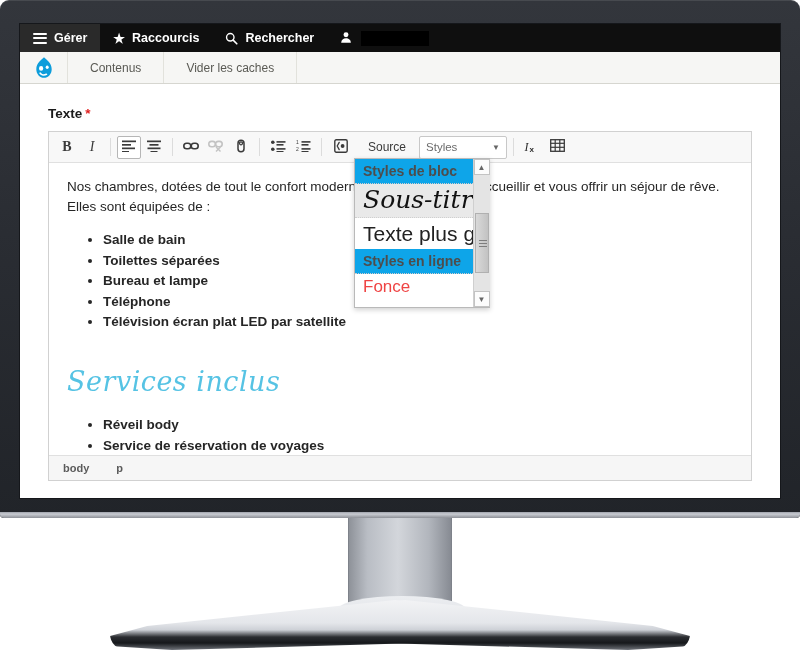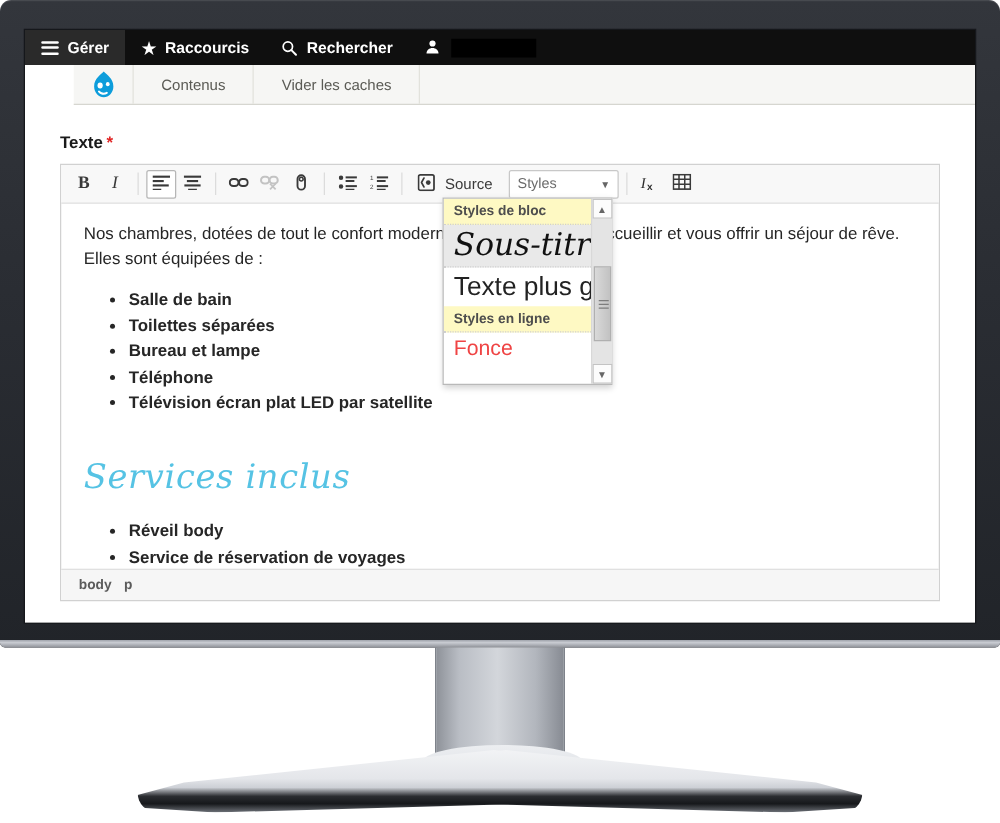--- a/index.html
+++ b/index.html
@@ -81,21 +81,21 @@
   .star-icon{ font-size:13px; line-height:1; }
   .search-icon svg{ display:block; }
   .user-icon{ font-size:13px; line-height:1; }
   #user-name-mask{
     width:68px; height:15px; background:#000000; margin-left:2px;
   }
 
   
   #tabs-bar{
     height:32px; background:#f6f6f4; border-bottom:1px solid #d6d6d0;
-    display:flex; align-items:stretch;margin-left:39px;
+    display:flex; align-items:stretch;
   }
   #drupal-logo{
     width:48px; display:flex; align-items:center; justify-content:center;
     border-right:1px solid #e2e2dc;
   }
   .tab-item{
     display:flex; align-items:center; padding:0 22px;
     font-size:12px; color:#5a5a54; border-right:1px solid #e2e2dc;
     white-space:nowrap;
   }
@@ -118,21 +118,21 @@
     display:flex; align-items:center; padding:0 6px; gap:1px;
   }
   .ck-btn{
     width:24px; height:23px; display:flex; align-items:center; justify-content:center;
     font-size:14px; color:#3a3a3a; border:1px solid transparent; border-radius:2px;
   }
   .ck-btn.on{ border-color:#b6b6b6; background:#fff; }
   .ck-btn.disabled{ color:#bfbfbf; }
   .ck-sep{ width:1px; height:18px; background:#dcdcdc; margin:0 5px; }
   .ck-src{
-    display:flex; align-items:center; gap:8px; padding:0 6px; height:23px;
+    display:flex; align-items:center; gap:20px; padding:0 6px; height:23px;
     font-size:12px; color:#3a3a3a;
   }
   #styles-combo{
     width:88px; height:23px; margin-left:6px; background:#fff;
     border:1px solid #c8c8c8; border-radius:2px;
     display:flex; align-items:center; justify-content:space-between;
     padding:0 6px; font-size:11.5px; color:#6b6b6b;
   }
   .caret{ font-size:8px; color:#666; }
 
@@ -144,35 +144,35 @@
   #ck-content p{ margin:0; }
   #ck-content ul{ margin:14px 0 0 0; padding-left:36px;font-weight:bold; }
   #ck-content li{ margin:0 0 1px 0; }
   #services-heading{
     margin:30px 0 0 0; font-size:27px; font-weight:normal;
     color:#56c3e4; font-family:"DejaVu Serif", serif; font-style:italic;
     letter-spacing:.5px;
   }
   #ck-statusbar{
     height:24px; background:#f6f6f6; border-top:1px solid #e0e0e0;
-    display:flex; align-items:center; gap:10px; padding:12px 14px;
+    display:flex; align-items:center; gap:27px; padding:12px 14px;
     font-size:11px; color:#5b5b5b; font-weight:bold;
   }
 
   
   #styles-panel{
     position:absolute; left:305px; top:26px; width:136px; height:150px;
     background:#fff; border:1px solid #b9b9b9;
     box-shadow:0 2px 5px rgba(0,0,0,.18);
     display:flex; z-index:40; font-size:12px;
   }
   #styles-list{ flex:1; overflow:hidden; }
   .sp-group{
-    font-size:11px; font-weight:bold; color:#4d4d4d;
-    padding:4px 8px 4px 8px; background:#fef9c3;
+    font-size:14px; font-weight:bold; color:#4d4d4d;
+    padding:4px 8px 4px 8px; background:#0ea5e9;
     border-bottom:1px dotted #cfcfcf;
   }
   .sp-opt{ padding:2px 8px; color:#1f1f1f; white-space:nowrap; overflow:hidden; }
   .sp-opt.sel{ background:#e9e9e9; border-bottom:1px dotted #cfcfcf; }
   #opt-soustitre{
     font-family:"DejaVu Serif", serif; font-style:italic;
     font-size:25px; line-height:1.15; color:#111;
   }
   #opt-grand{ font-size:21px; line-height:1.3; color:#222; }
   #opt-fonce{ font-size:17px; color:#ef4444; line-height:1.35; }

